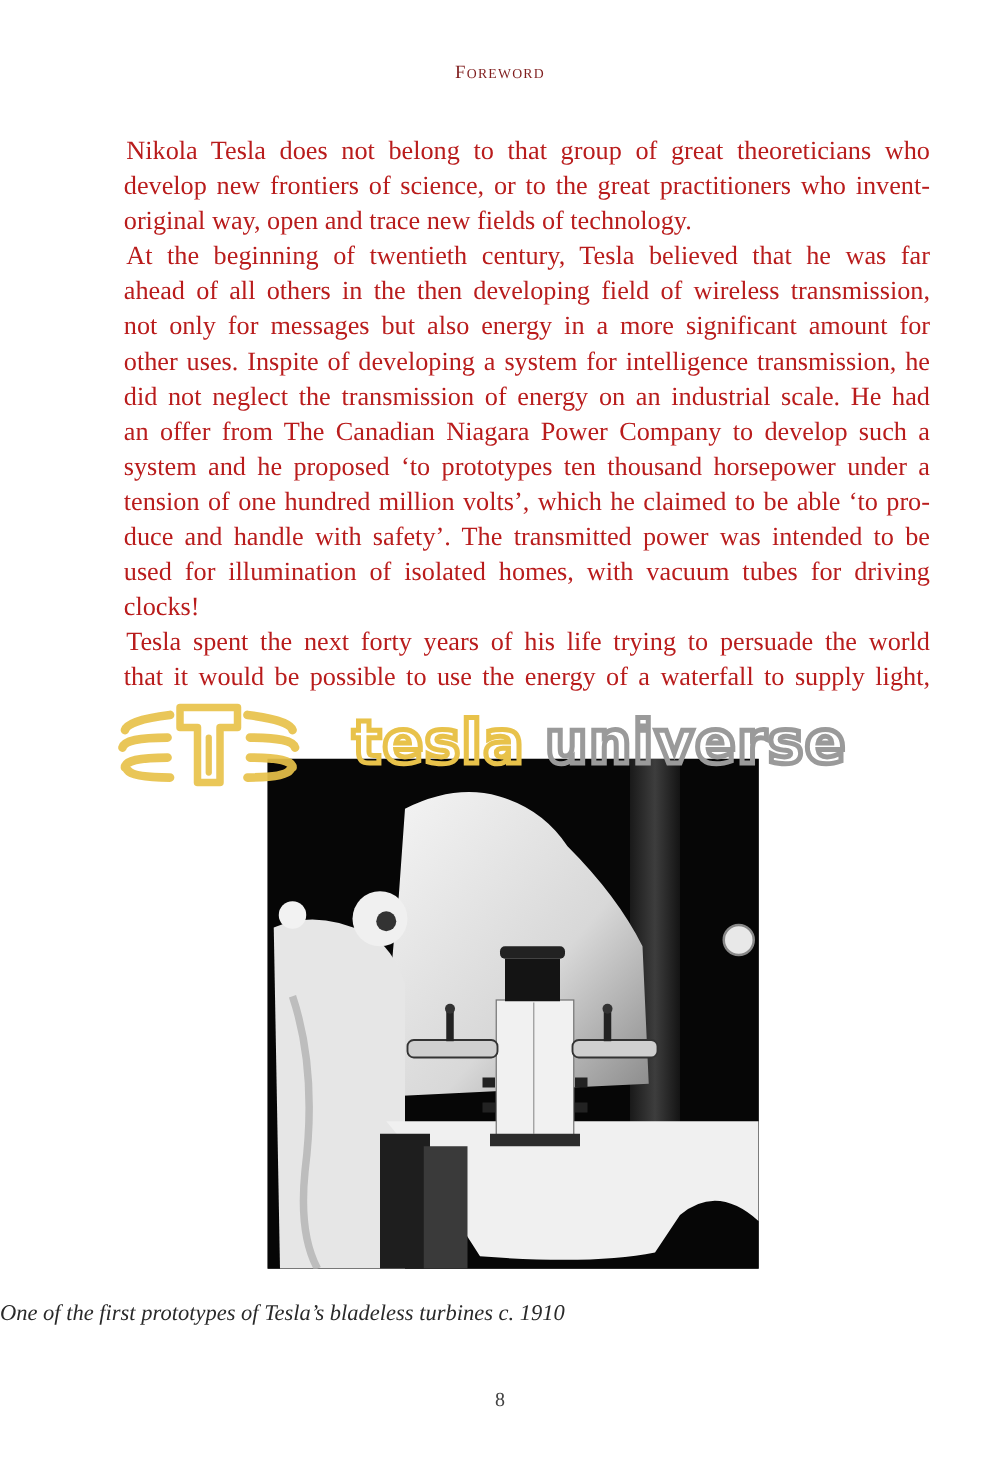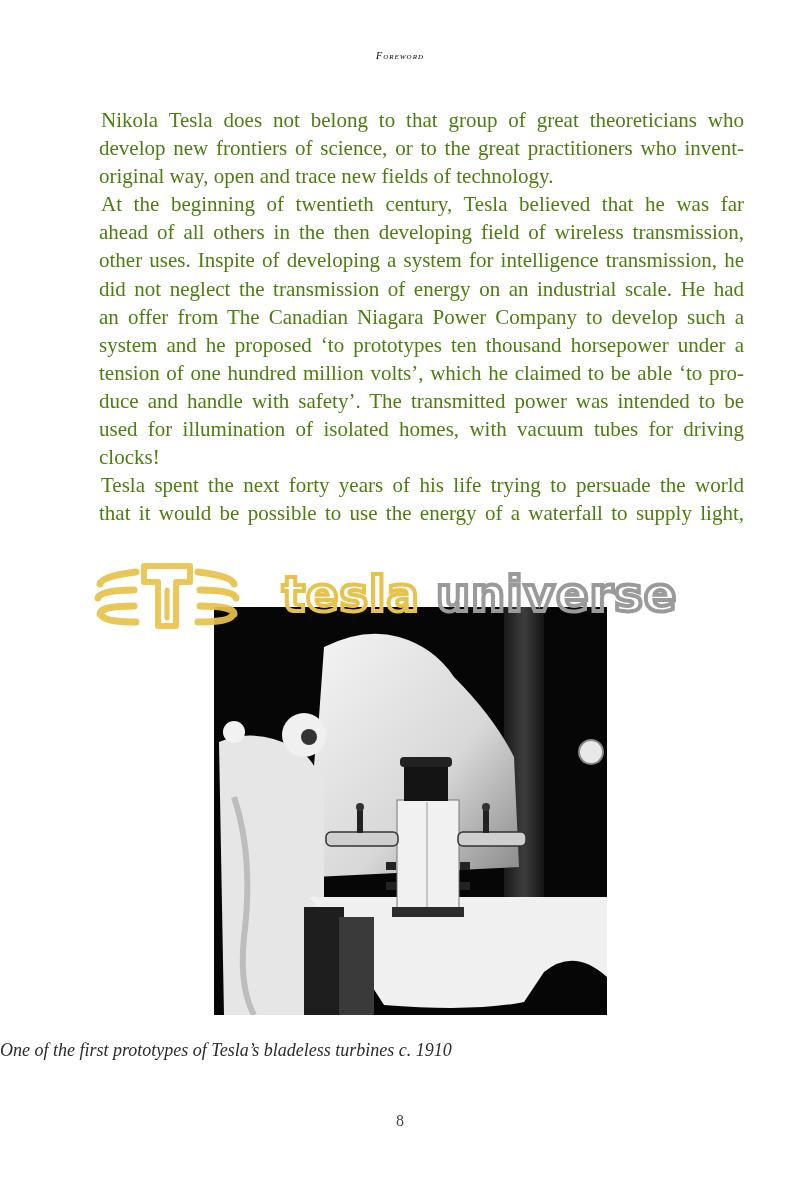--- a/index.html
+++ b/index.html
@@ -2,25 +2,25 @@
 <html><head>
 <meta charset="utf-8">
 <style>
   html, body { margin: 0; padding: 0; }
   body {
     width: 800px; height: 1185px; background: #ffffff; position: relative; overflow: hidden;
     font-family: "Liberation Serif", "DejaVu Serif", serif; color: #1a1a1a;
   }
   .running-head {
     position: absolute; top: 50px; left: 0; width: 800px; text-align: center;
-    font-size: 10px; letter-spacing: 1px; font-variant: small-caps; color: #000000; font-style: italic;
+    font-size: 15px; letter-spacing: 1px; font-variant: small-caps; color: #7f1d1d;
   }
   .body-text {
     position: absolute; left: 101px; top: 106px; width: 643px;
-    font-size: 21px; line-height: 28.1px; text-align: justify; color: #4d7c0f;
+    font-size: 21px; line-height: 28.1px; text-align: justify; color: #b91c1c;
   }
   .body-text p { margin: 0; text-indent: 0; }
   .line { display: block; white-space: nowrap; text-align-last: justify; text-align: justify; }
   .line.last { text-align-last: left; }
 
   .watermark { position: absolute; left: 92px; top: 560px; width: 620px; height: 72px; z-index: 5; pointer-events: none; }
   .wm-text {
     position: absolute; left: 190px; top: 6px; font-family: "DejaVu Sans", sans-serif; font-weight: bold;
     font-size: 48px; letter-spacing: 1px; line-height: 56px; white-space: nowrap;
   }
@@ -45,20 +45,21 @@
 
 <div class="body-text">
   <p style="margin-left:0">
     <span class="line" style="padding-left:0">Nikola Tesla does not belong to that group of great theoreticians who</span>
     <span class="line" style="margin-left:-2px">develop new frontiers of science, or to the great practitioners who invent-</span>
     <span class="line last" style="margin-left:-2px">original way, open and trace new fields of technology.</span>
   </p>
   <p>
     <span class="line">At the beginning of twentieth century, Tesla believed that he was far</span>
     <span class="line" style="margin-left:-2px">ahead of all others in the then developing field of wireless transmission,</span>
+    <span class="line" style="margin-left:-2px">not only for messages but also energy in a more significant amount for</span>
     <span class="line" style="margin-left:-2px">other uses. Inspite of developing a system for intelligence transmission, he</span>
     <span class="line" style="margin-left:-2px">did not neglect the transmission of energy on an industrial scale. He had</span>
     <span class="line" style="margin-left:-2px">an offer from The Canadian Niagara Power Company to develop such a</span>
     <span class="line" style="margin-left:-2px">system and he proposed ‘to prototypes ten thousand horsepower under a</span>
     <span class="line" style="margin-left:-2px">tension of one hundred million volts’, which he claimed to be able ‘to pro-</span>
     <span class="line" style="margin-left:-2px">duce and handle with safety’. The transmitted power was intended to be</span>
     <span class="line" style="margin-left:-2px">used for illumination of isolated homes, with vacuum tubes for driving</span>
     <span class="line last" style="margin-left:-2px">clocks!</span>
   </p>
   <p>

